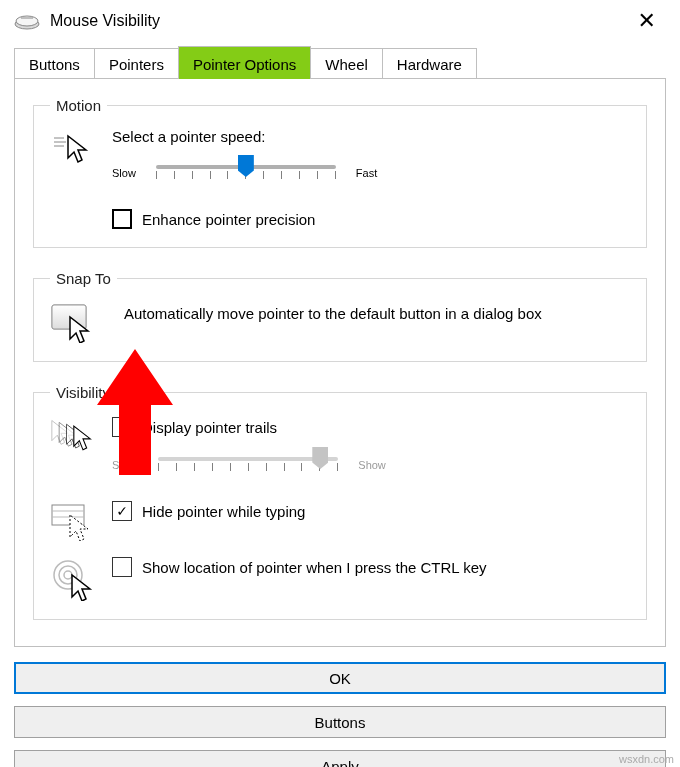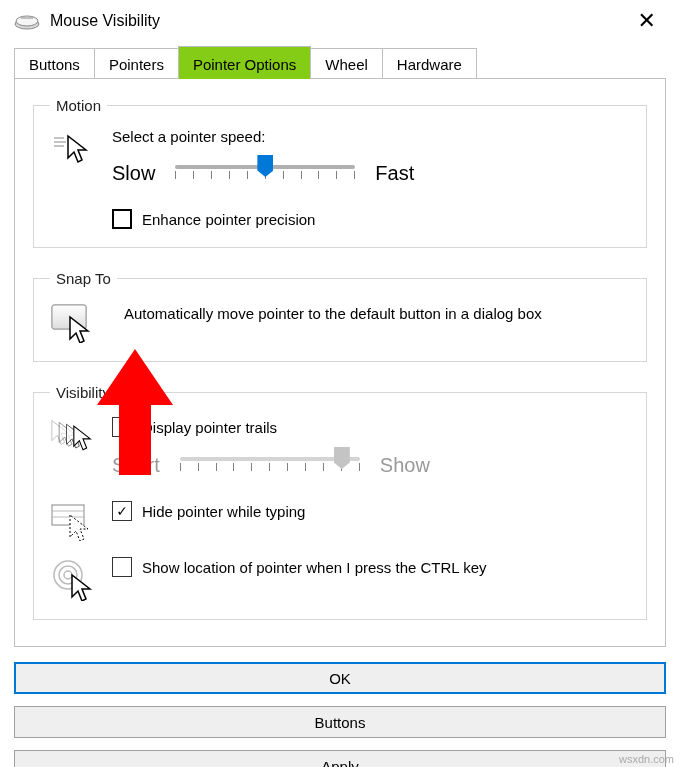--- a/index.html
+++ b/index.html
@@ -84,21 +84,21 @@
     padding-top: 2px;
   }
   .row-body { flex: 1; }
   .slider-wrap {
     display: flex;
     align-items: center;
     gap: 20px;
     margin-top: 14px;
     margin-bottom: 6px;
   }
-  .slider-label { font-size: 20px; }
+  .slider-label { font-size: 11px; }
   .track-wrap { position: relative; width: 180px; height: 28px; }
   .track-line {
     position: absolute;
     top: 6px;
     left: 0; right: 0;
     height: 4px;
     background: #b0b0b0;
     border-radius: 2px;
   }
   .ticks {

